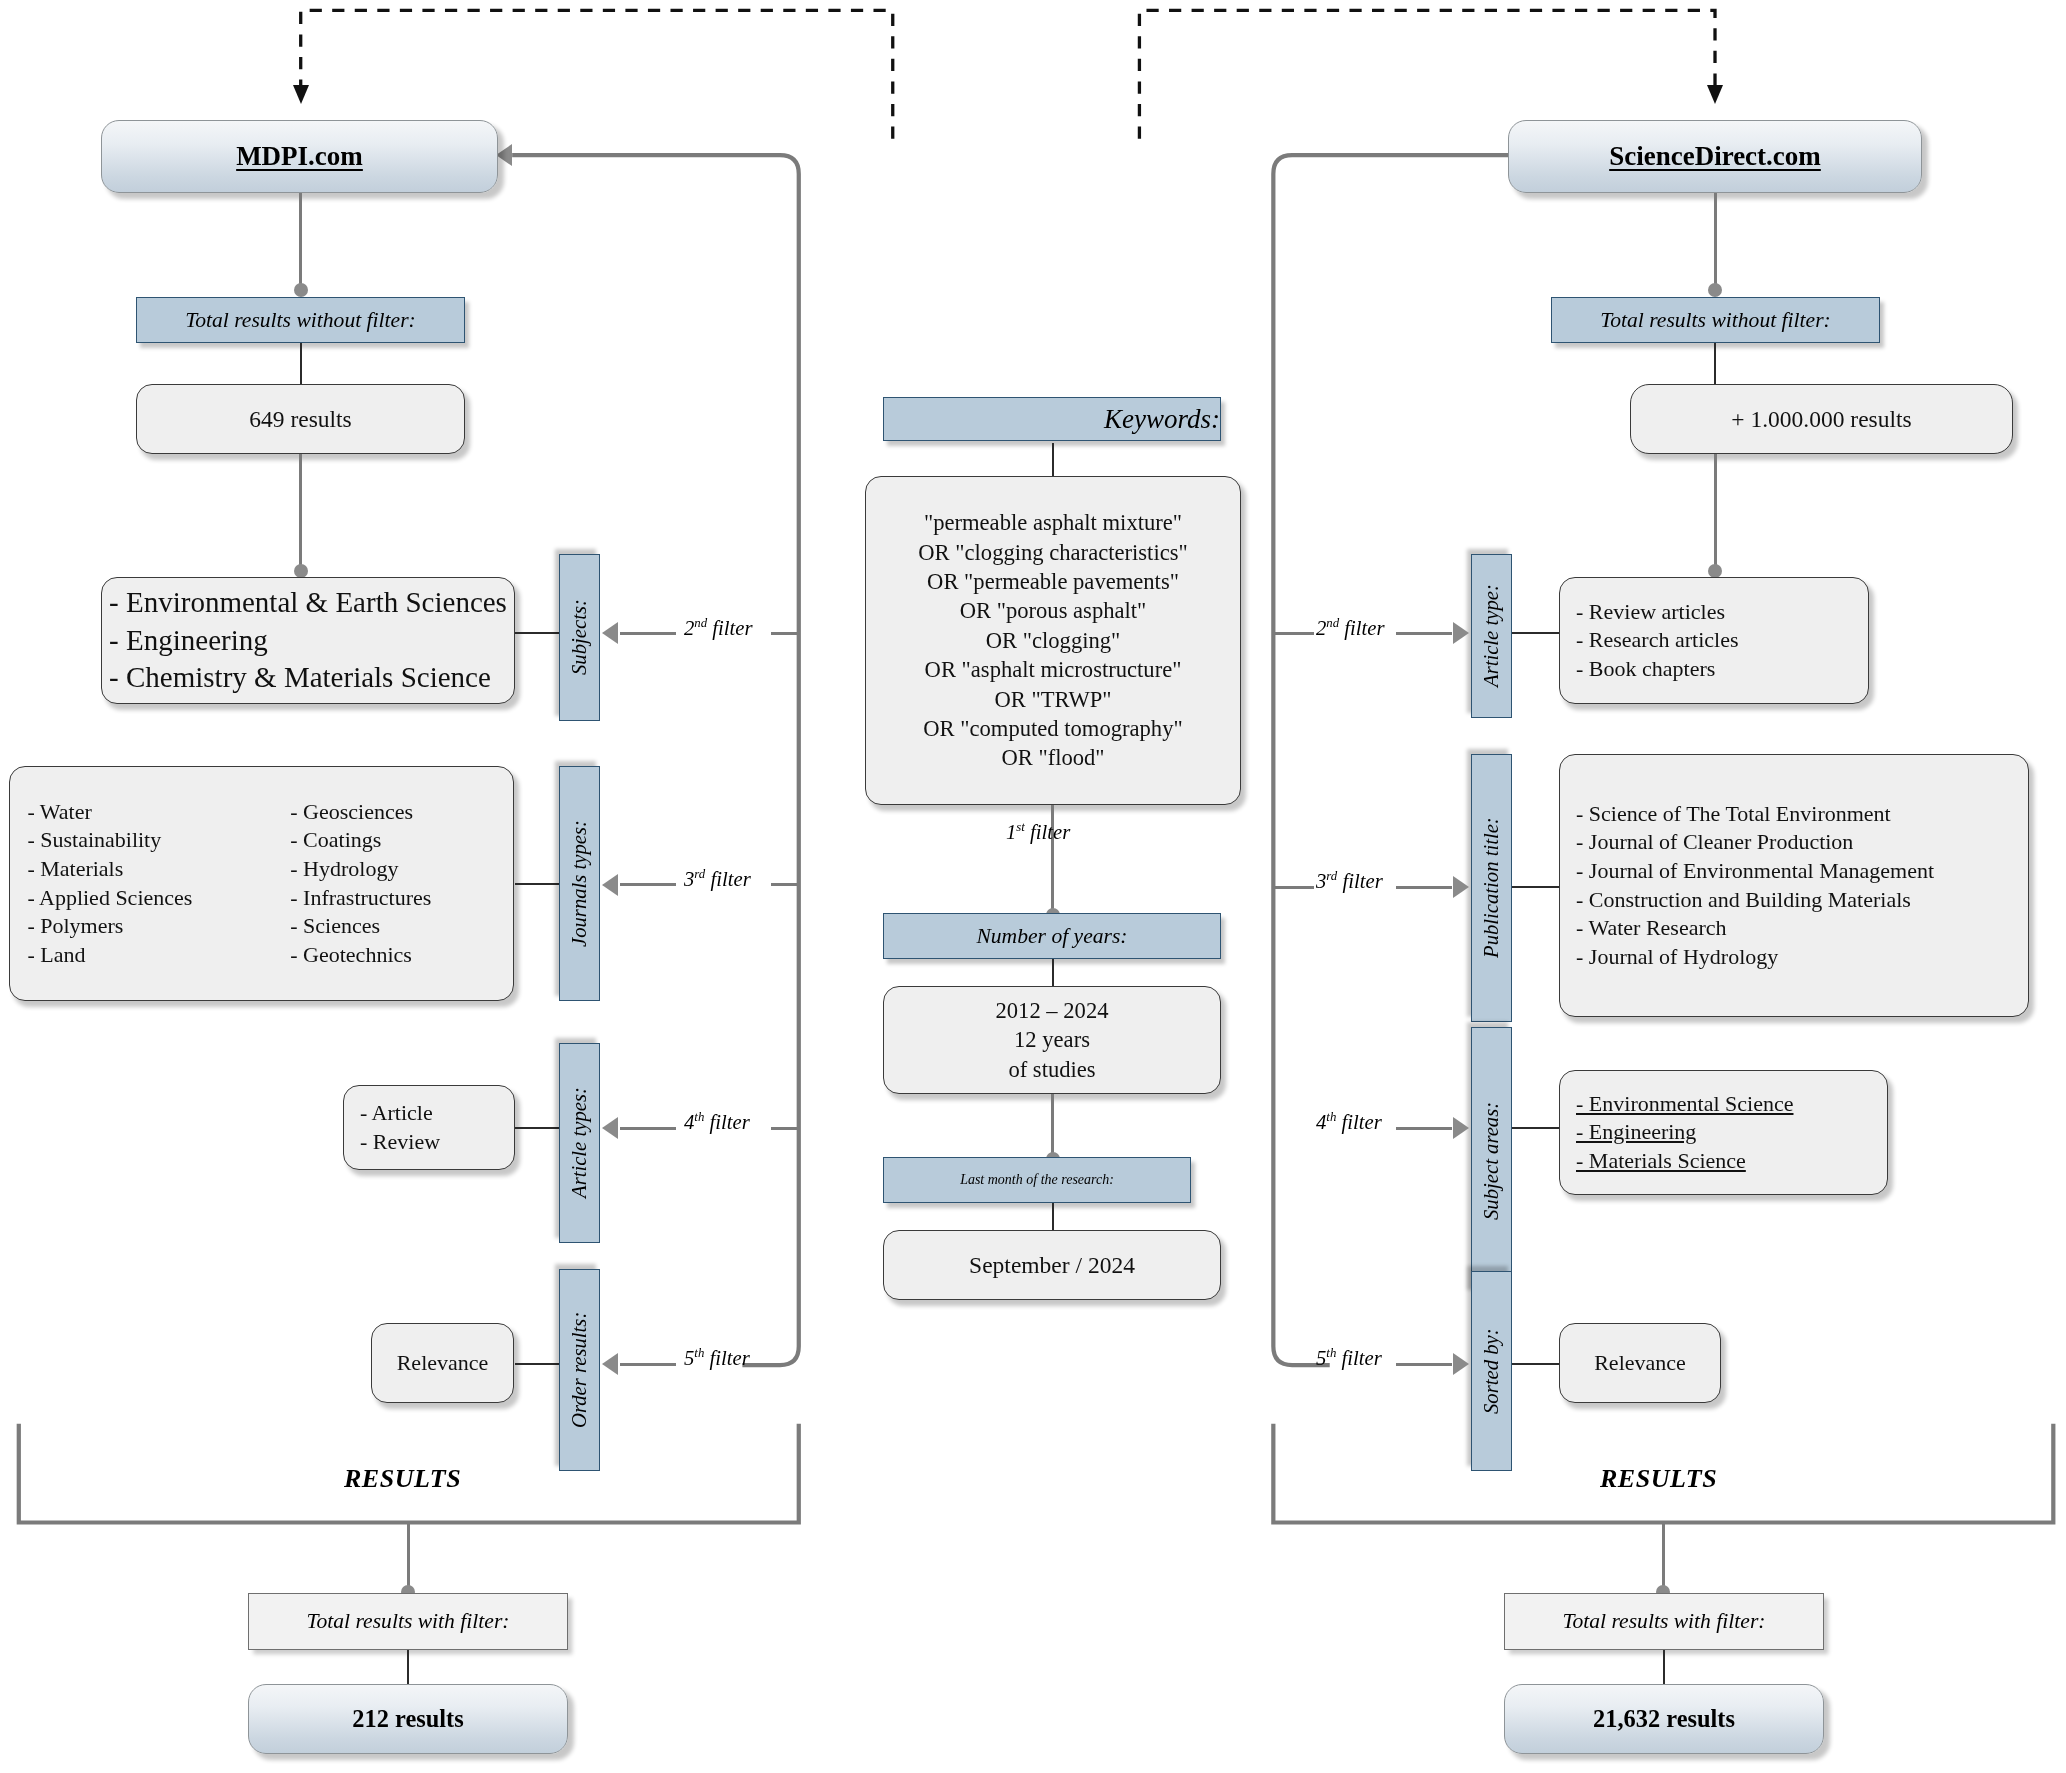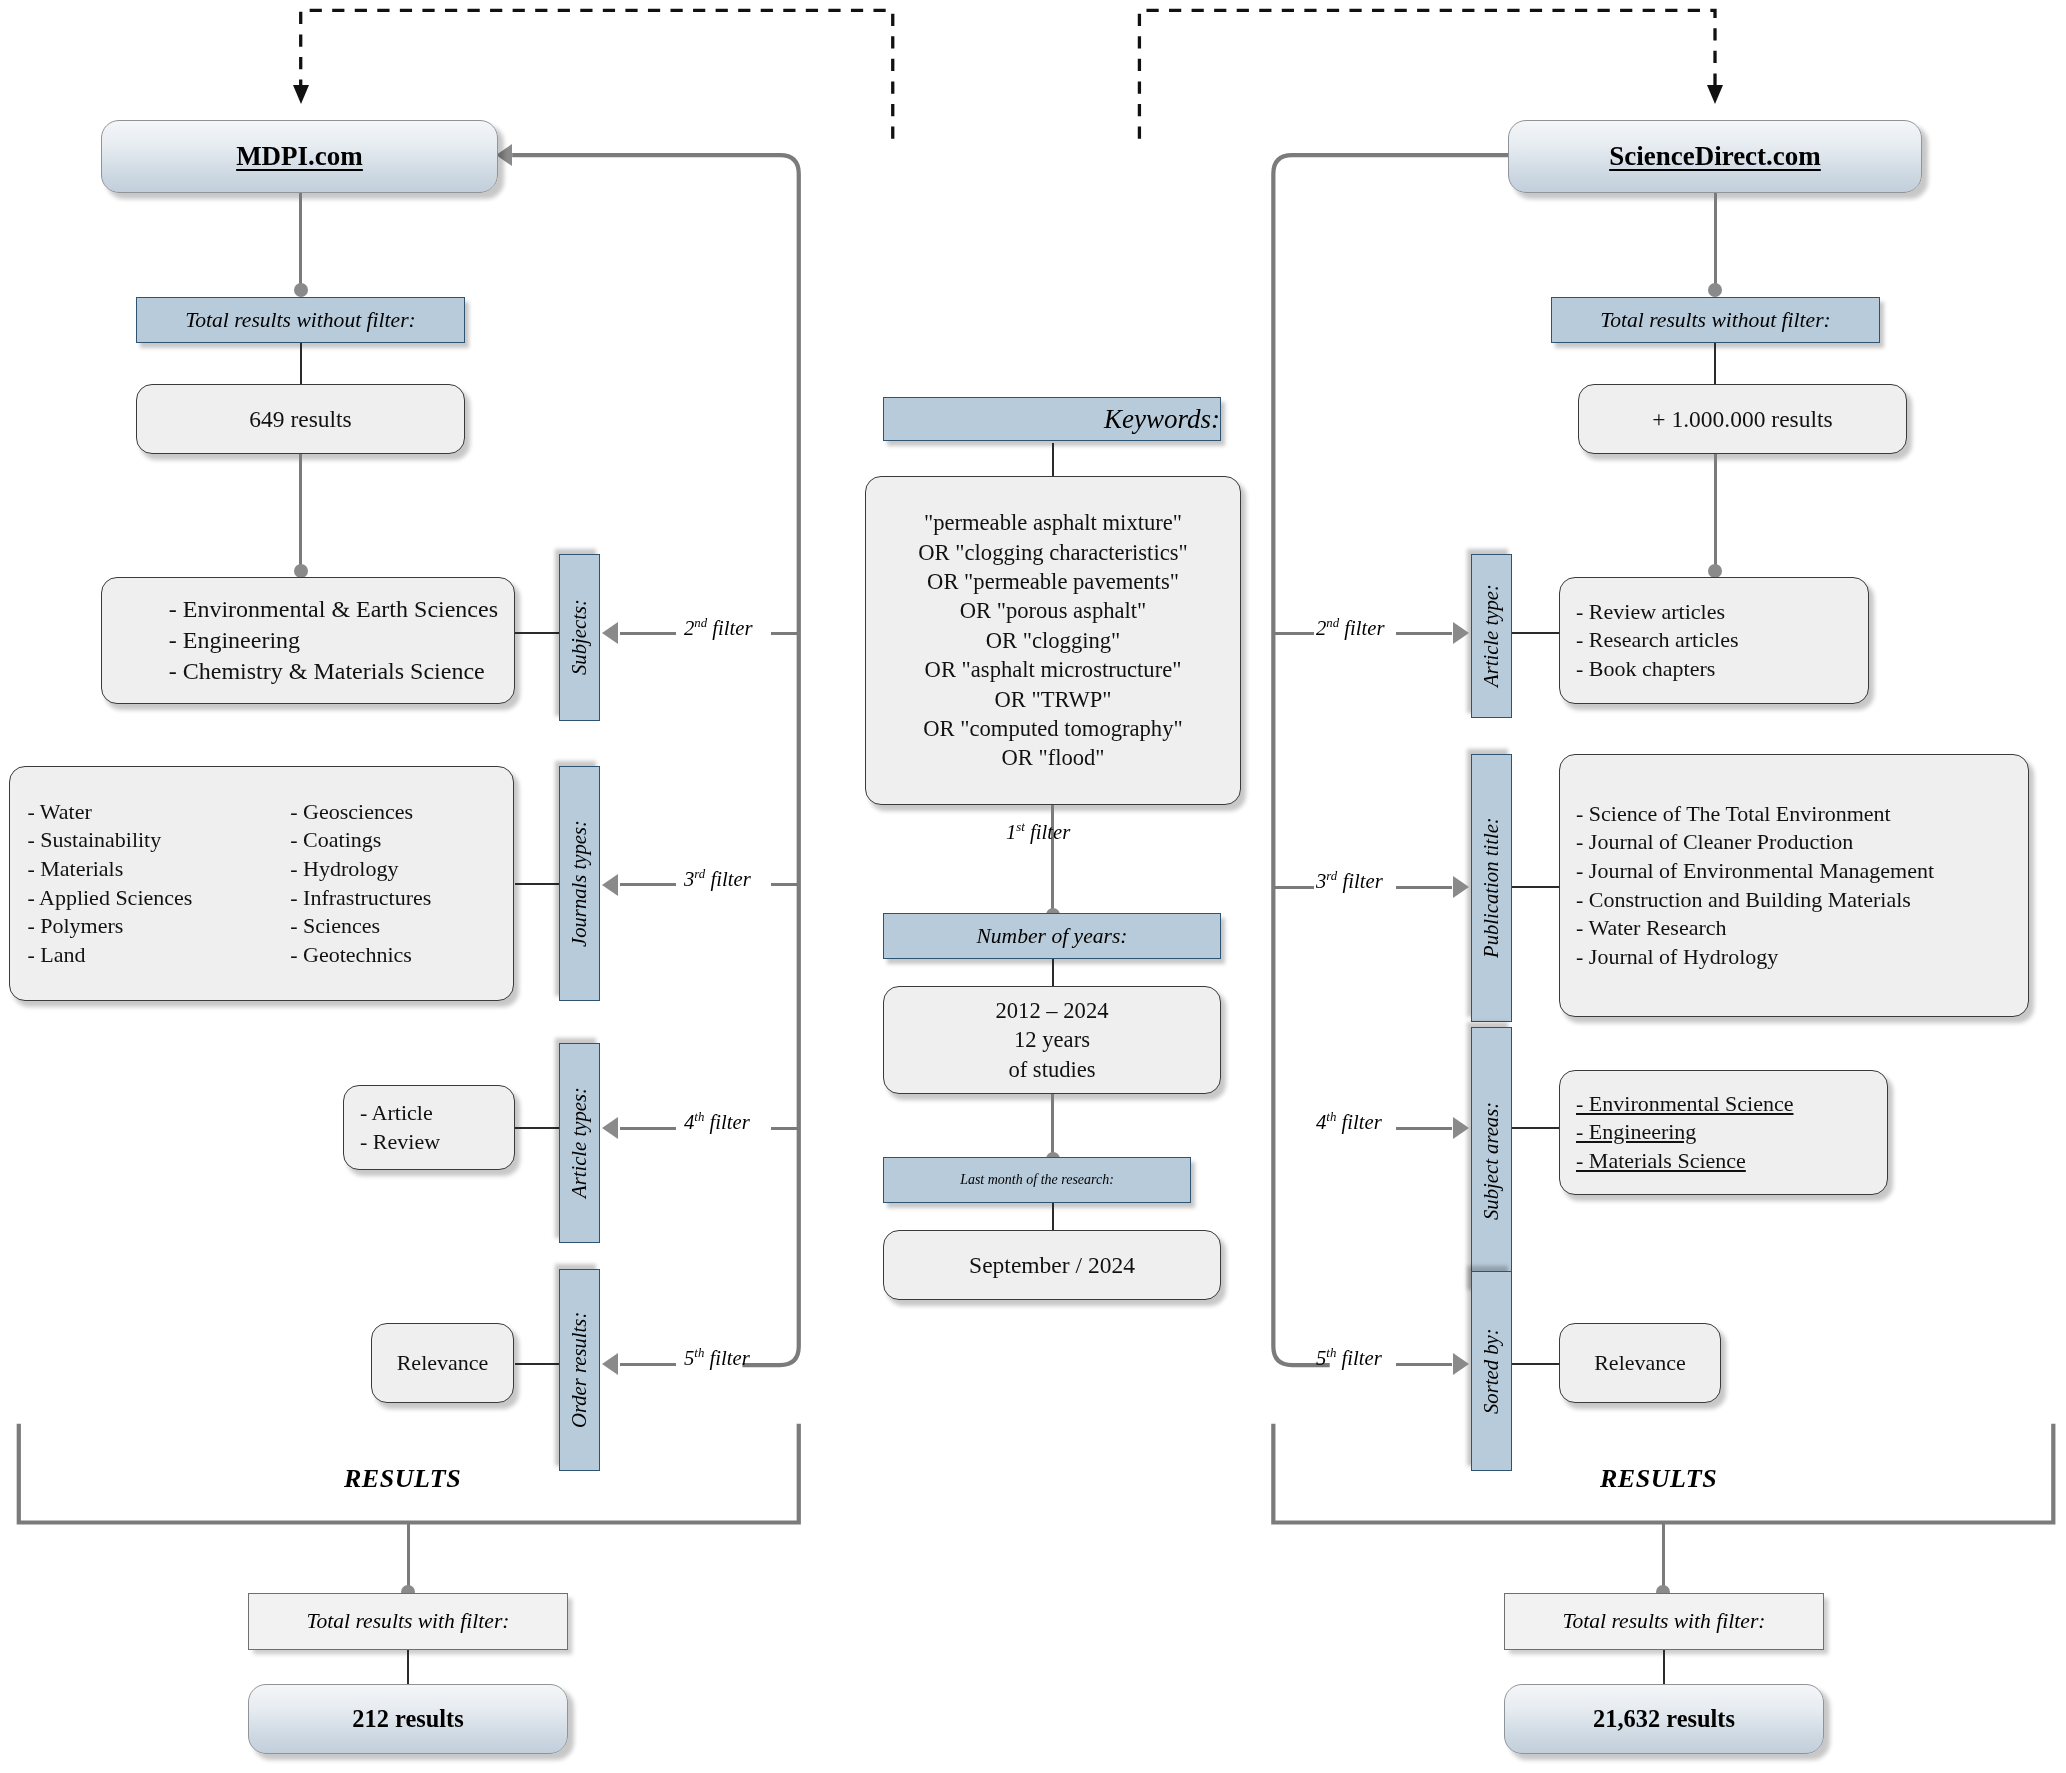--- a/index.html
+++ b/index.html
@@ -115,21 +115,21 @@
 
   <div class="vthin" style="left:300px;top:343px;height:41px;"></div>
 
   <div class="node box" style="left:136px;top:384px;width:329px;height:70px;font-size:23.5px;">
     <span>649 results</span>
   </div>
 
   <div class="vline" style="left:299px;top:454px;height:117px;"></div>
   <div class="dot" style="left:294px;top:564px;"></div>
 
-  <div class="node box" style="left:101px;top:577px;width:414px;height:127px;padding:20px 16px;font-size:24px;justify-content:flex-end;">
+  <div class="node box" style="left:101px;top:577px;width:414px;height:127px;padding:20px 16px;font-size:29px;justify-content:center;">
     <div class="lines">- Environmental &amp; Earth Sciences
 - Engineering
 - Chemistry &amp; Materials Science</div>
   </div>
   <div class="hthin" style="left:515px;top:632px;width:45px;"></div>
   <div class="node bluevert" style="left:559px;top:554px;width:41px;height:167px;font-size:20.7px;">
     <span>Subjects:</span>
   </div>
   <div class="arrL" style="left:602px;top:622px;"></div>
   <div class="hline" style="left:620px;top:632px;width:56px;"></div>
@@ -251,21 +251,21 @@
     <span class="ttl">ScienceDirect.com</span>
   </div>
 
   <div class="vline" style="left:1714px;top:193px;height:96px;"></div>
   <div class="dot" style="left:1708px;top:283px;"></div>
 
   <div class="node bluebar" style="left:1551px;top:297px;width:329px;height:46px;font-size:21.6px;">
     <span>Total results without filter:</span>
   </div>
   <div class="vthin" style="left:1714px;top:343px;height:41px;"></div>
-  <div class="node box" style="left:1578px;top:384px;width:329px;height:70px;font-size:23.5px;">
+  <div class="node box" style="left:1630px;top:384px;width:383px;height:70px;font-size:23.5px;border-radius:19px;">
     <span>+ 1.000.000 results</span>
   </div>
 
   <div class="vline" style="left:1714px;top:454px;height:117px;"></div>
   <div class="dot" style="left:1708px;top:564px;"></div>
 
   <div class="node bluevert" style="left:1471px;top:554px;width:41px;height:164px;font-size:20.7px;">
     <span>Article type:</span>
   </div>
   <div class="hthin" style="left:1512px;top:632px;width:47px;"></div>

